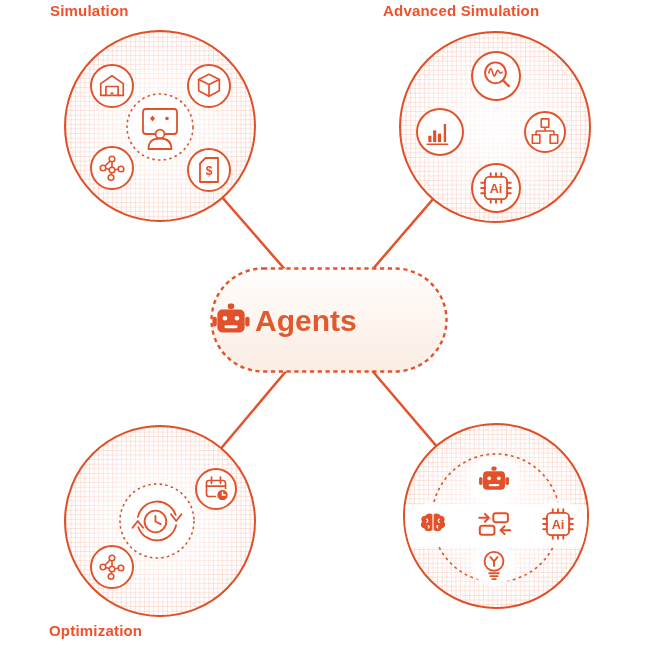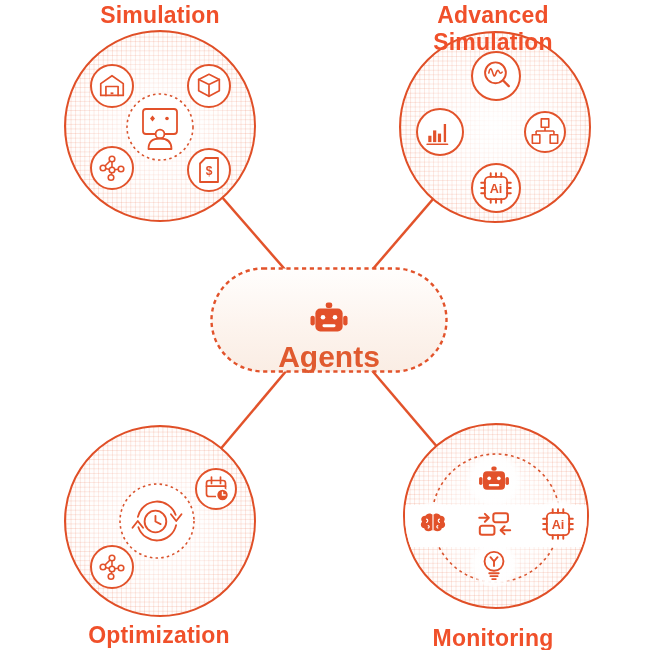--- a/index.html
+++ b/index.html
@@ -34,33 +34,33 @@
   .abs{position:absolute;}
   .ic{color:#E2512A;display:block;}
   .dashed-svg{position:absolute;overflow:visible;}
   .band{position:absolute;background:#ffffff;}
   .glow{
     position:absolute;display:flex;align-items:center;justify-content:center;border-radius:50%;
     background:radial-gradient(circle, #ffffff 34%, rgba(255,255,255,0.92) 58%, rgba(255,255,255,0) 80%);
   }
 
   .title{
-    position:absolute;width:220px;text-align:center;z-index:3;
-    font-size:23px;font-weight:700;color:#F0502A;letter-spacing:0.2px;
+    position:absolute;width:220px;z-index:3;
+    font-size:15px;font-weight:700;color:#F0502A;letter-spacing:0.2px;
   }
   .title-sim{left:50px;top:2px;}
   .title-adv{left:383px;top:2px;}
   .title-opt{left:49px;top:622px;}
   .title-mon{left:383px;top:625px;}
 
   .pill{position:absolute;left:210px;top:267px;width:238px;height:106px;z-index:4;}
   .pill-border{position:absolute;left:0;top:0;}
   .pill-content{
-    position:absolute;inset:0;display:flex;flex-direction:column;
-    align-items:center;justify-content:flex-end;gap:3px;padding-top:2px;
+    position:absolute;inset:0;display:flex;flex-direction:row;
+    align-items:center;justify-content:flex-start;gap:3px;padding-top:2px;
   }
   .pill-label{font-size:30px;font-weight:700;color:#E05A2F;line-height:32px;}
   .icon-text{font-family:"Liberation Sans",sans-serif;font-weight:700;}
 </style>
 </head>
 <body>
 
 <div class="canvas">
 
   <svg class="connectors" width="650" height="650">
@@ -264,15 +264,14 @@
         <circle cx="5.5" cy="-3" r="2.1" fill="#ffffff"></circle>
         <rect x="-6" y="3.5" width="12" height="2.6" rx="1.3" fill="#ffffff"></rect>
       </svg>
       <div class="pill-label">Agents</div>
     </div>
   </div>
 
   <div class="title title-sim">Simulation</div>
   <div class="title title-adv">Advanced Simulation</div>
   <div class="title title-opt">Optimization</div>
-  <div class="title title-mon">Monitoring</div>
 
 </div>
 
 </body></html>

